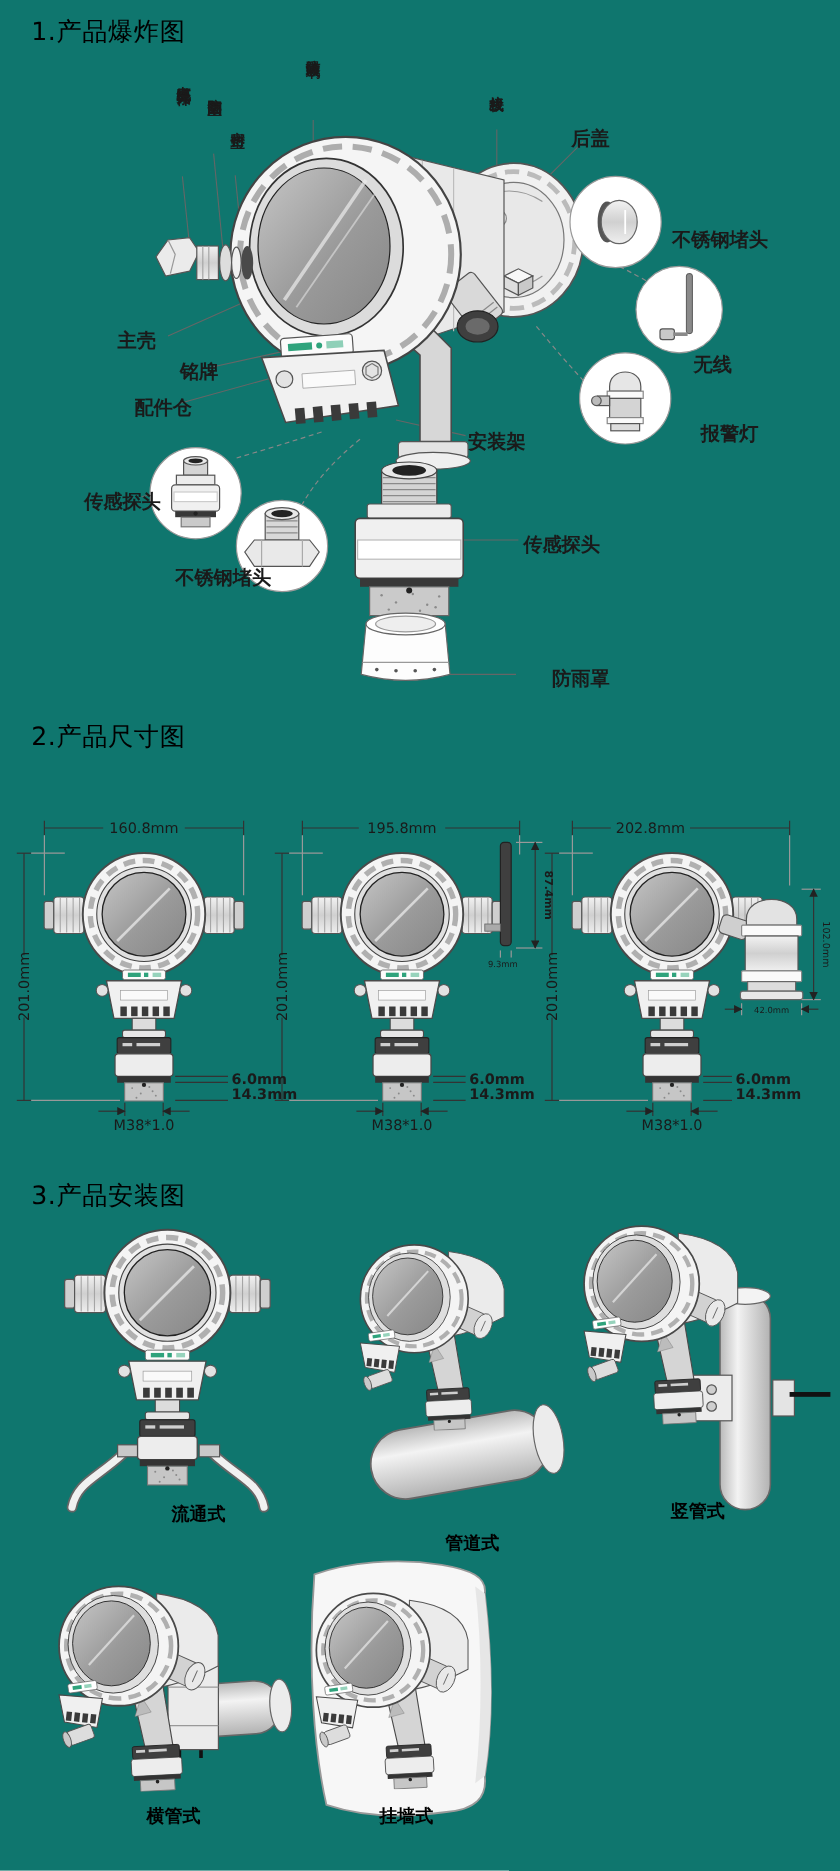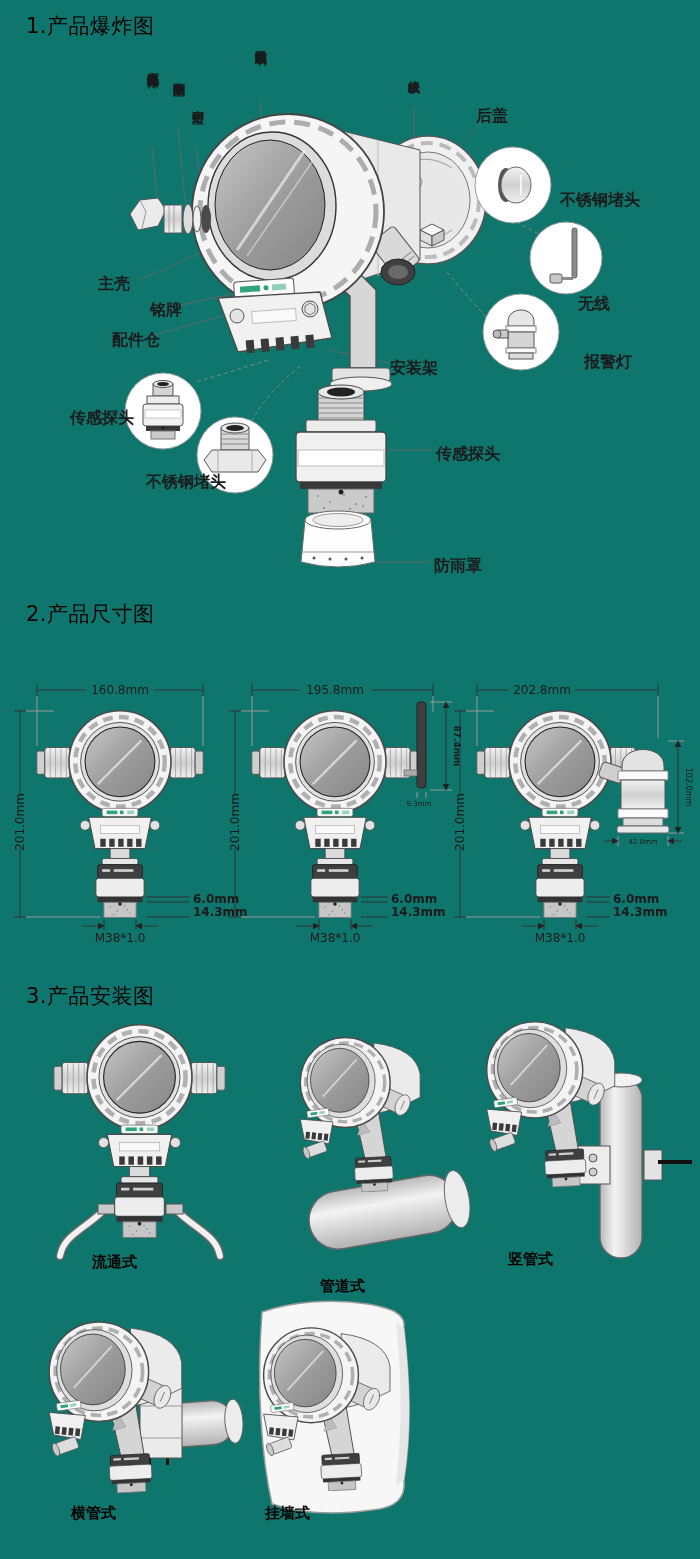--- a/index.html
+++ b/index.html
@@ -2,21 +2,21 @@
 <html><head>
 <meta charset="utf-8">
 <style>
   html,body{margin:0;padding:0;background:#fff;}
   .page{position:relative;width:700px;height:1559px;background:#0f766e;overflow:hidden;
         font-family:"DejaVu Sans",sans-serif;color:#111;}
   .sec-title{position:absolute;font-size:21px;font-weight:500;color:#000;letter-spacing:0.5px;margin:0;}
   .hlab{position:absolute;font-size:16px;font-weight:bold;color:#1a1a1a;white-space:nowrap;}
   .vlab{position:absolute;font-size:12px;font-weight:bold;color:#1a1a1a;
         writing-mode:vertical-rl;text-orientation:upright;letter-spacing:1px;line-height:14px;}
-  .cap{position:absolute;width:96px;text-align:left;font-size:15px;font-weight:bold;color:#000;}
+  .cap{position:absolute;width:96px;text-align:right;font-size:15px;font-weight:bold;color:#000;}
   svg{position:absolute;left:0;}
   svg text{font-family:"DejaVu Sans",sans-serif;fill:#1a1a1a;}
   .dimtxt{font-size:12px;}
   .dimbold{font-size:12px;font-weight:600;}
 </style>
 </head>
 <body>
 
 <div class="page">
 
@@ -349,21 +349,21 @@
 <div class="hlab" style="left:560px;top:190px;">不锈钢堵头</div>
 <div class="hlab" style="left:578px;top:294px;">无线</div>
 <div class="hlab" style="left:560px;top:352px;margin-left:24px;">报警灯</div>
 <div class="hlab" style="left:98px;top:274px;">主壳</div>
 <div class="hlab" style="left:150px;top:300px;">铭牌</div>
 <div class="hlab" style="left:112px;top:330px;">配件仓</div>
 <div class="hlab" style="left:390px;top:358px;">安装架</div>
 <div class="hlab" style="left:70px;top:408px;">传感探头</div>
 <div class="hlab" style="left:146px;top:472px;">不锈钢堵头</div>
 <div class="hlab" style="left:436px;top:444px;">传感探头</div>
-<div class="hlab" style="left:434px;top:556px;">防雨罩</div>
+<div class="hlab" style="left:460px;top:556px;">防雨罩</div>
 
 <h2 class="sec-title" style="left:26px;top:600px;">2.产品尺寸图</h2>
 
 <svg width="700" height="360" style="top:600px;">
 
   <use href="#dev" x="35" y="108" width="170" height="215"></use>
   <use href="#dev" x="250" y="108" width="170" height="215"></use>
   <use href="#dev" x="475" y="108" width="170" height="215"></use>
 
   <g>

